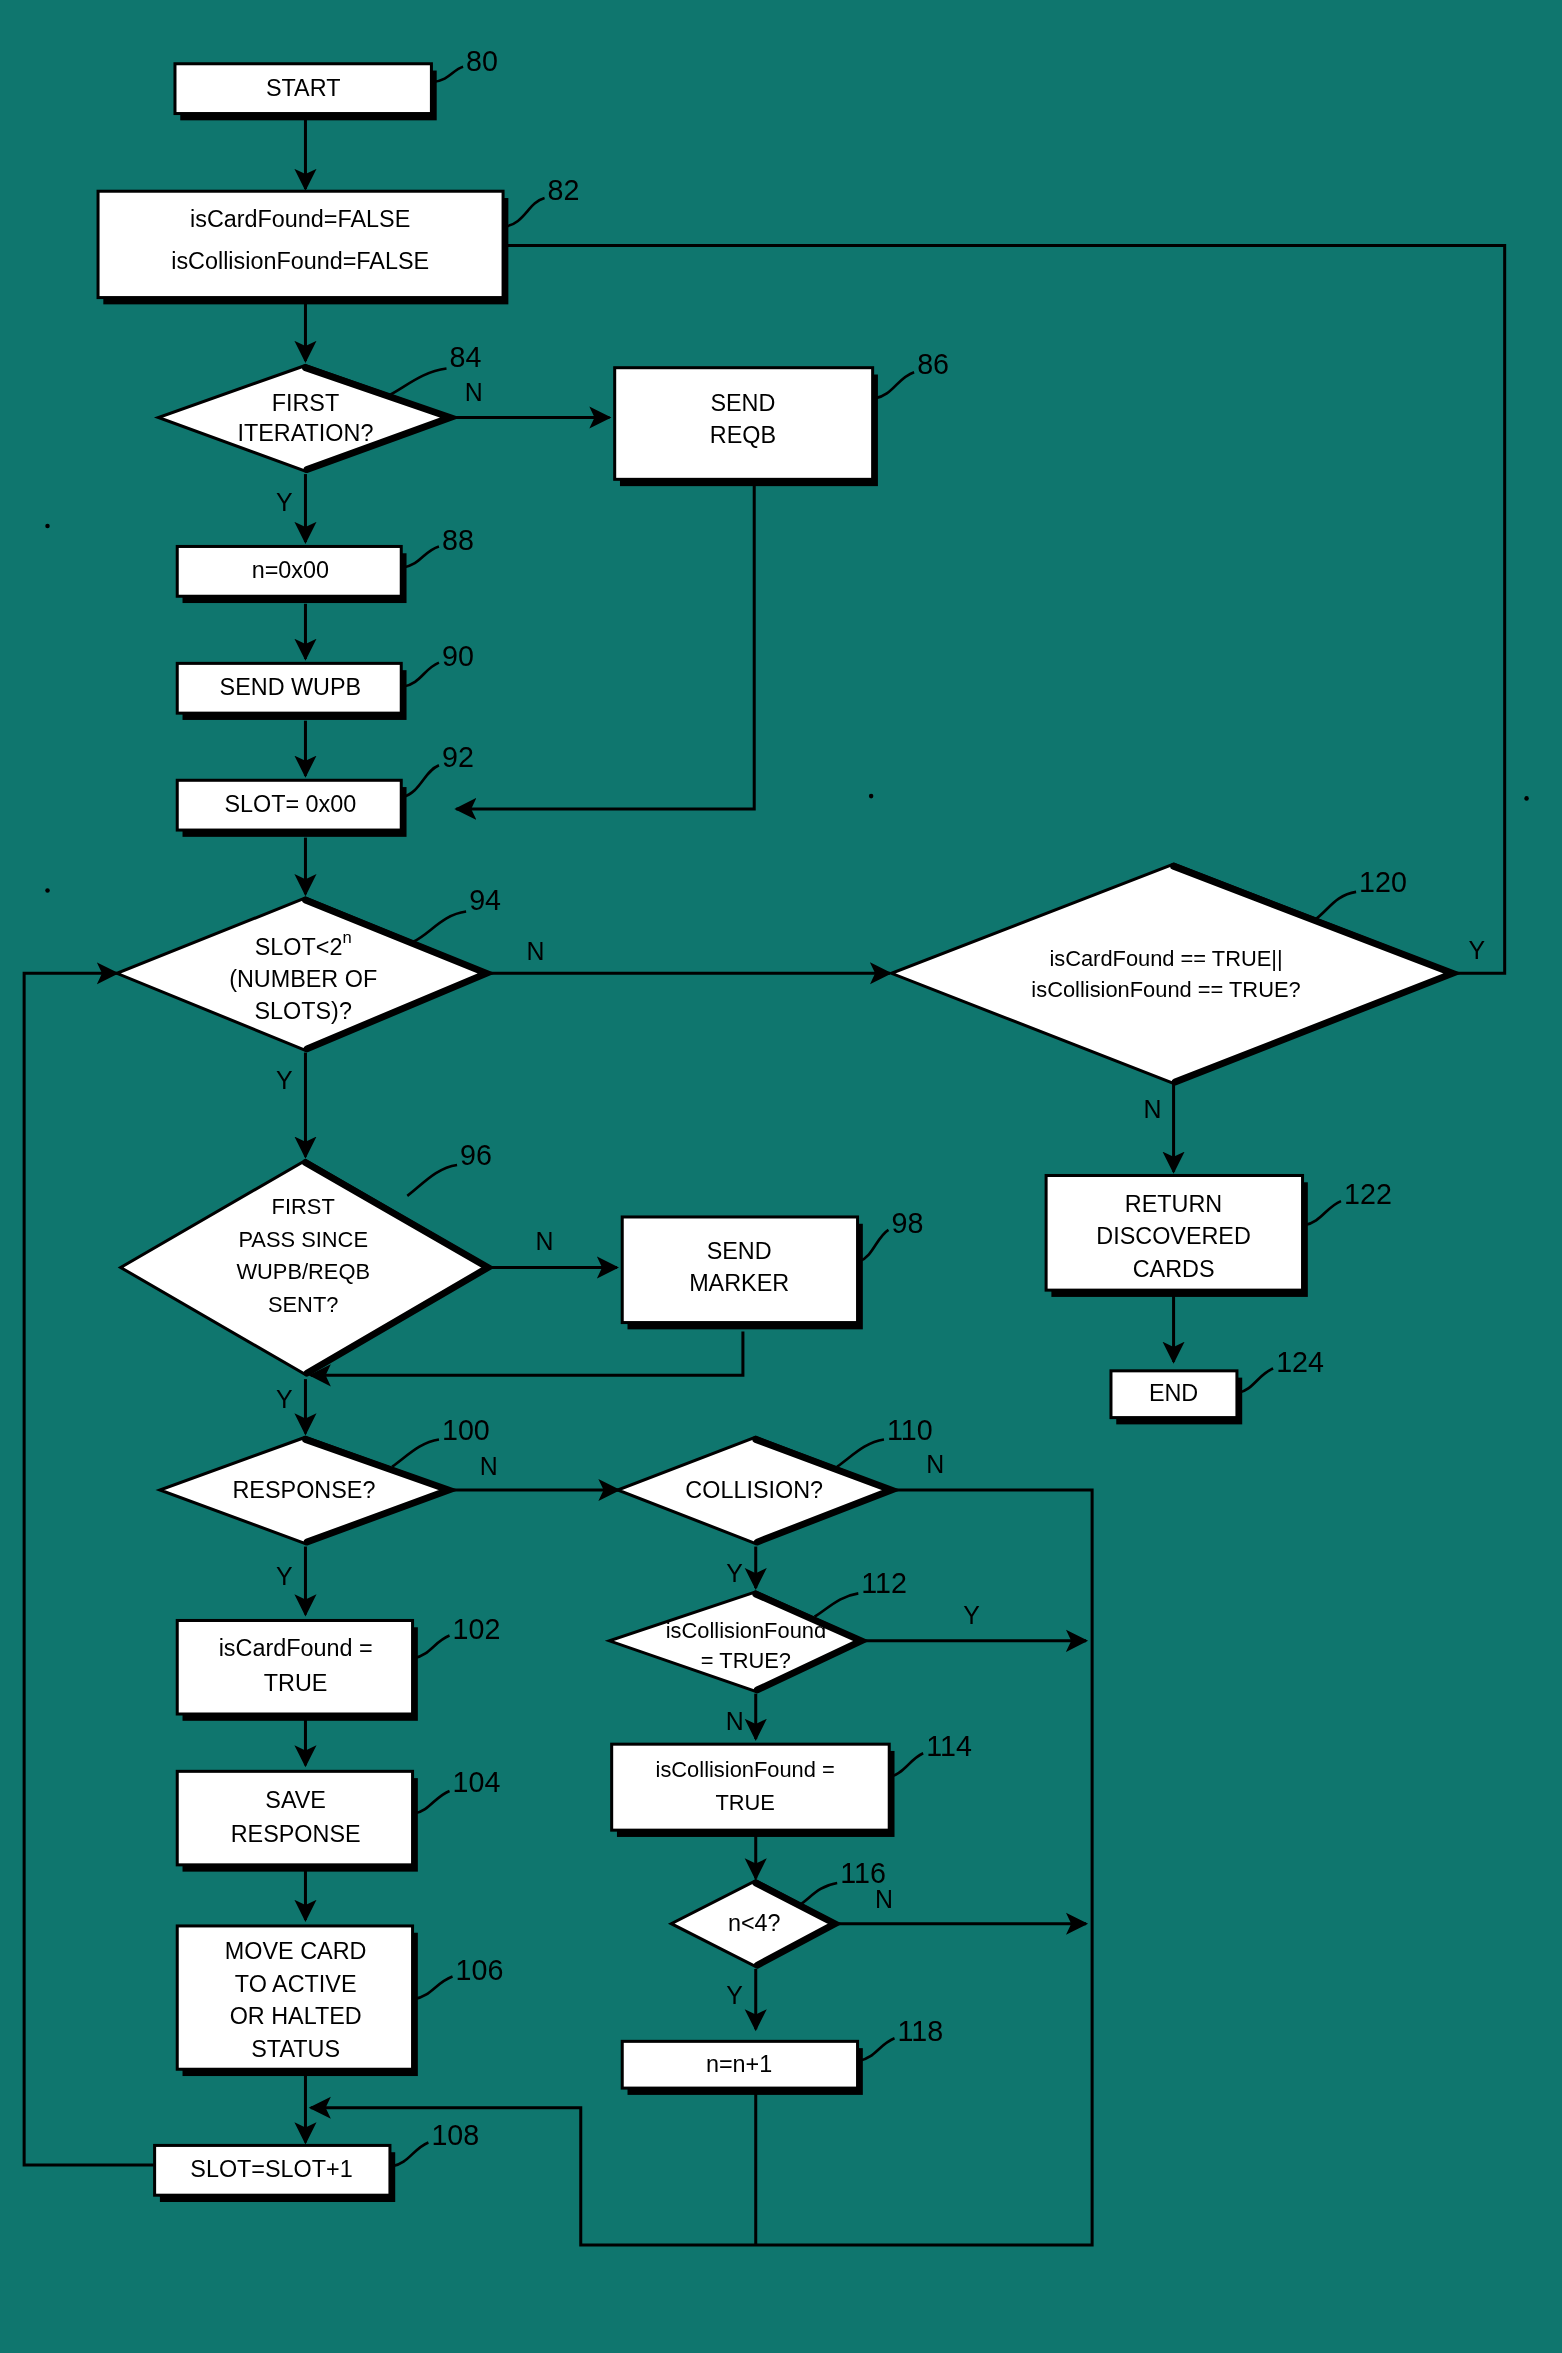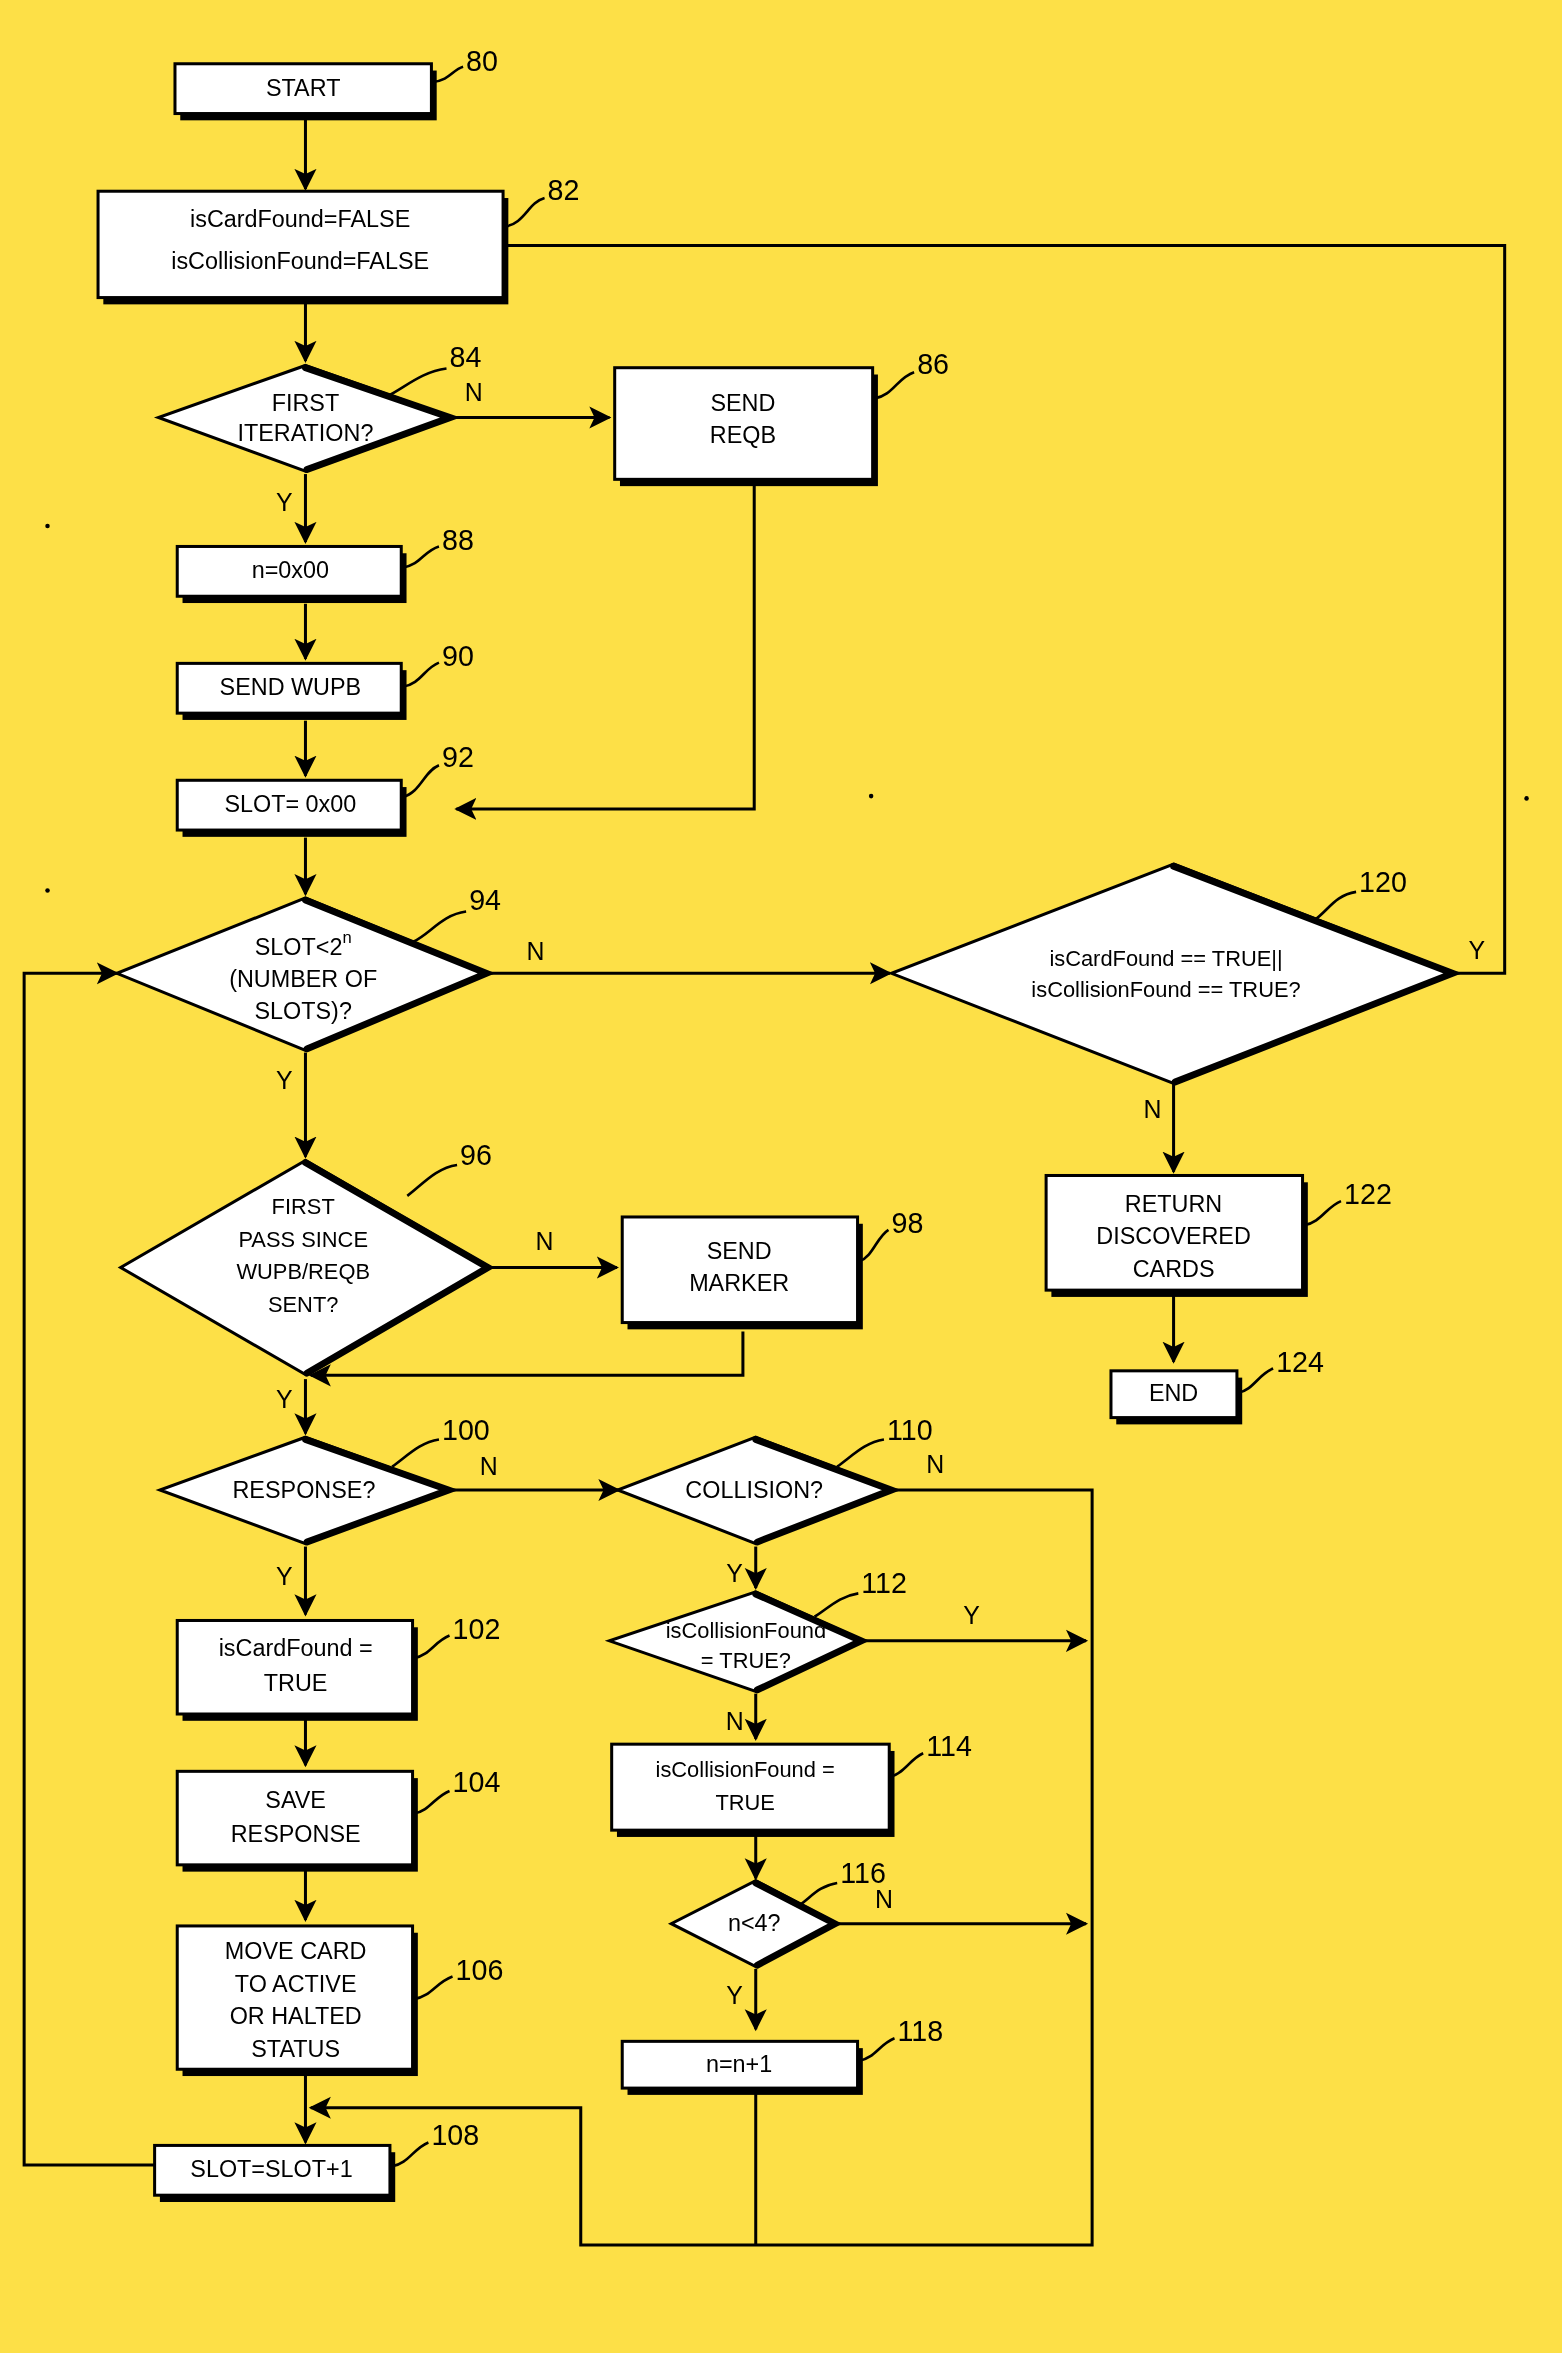--- a/index.html
+++ b/index.html
@@ -11,21 +11,21 @@
   body {
     width: 1562px;
     height: 2354px;
     font-family: "Liberation Sans", sans-serif;
     overflow: hidden;
   }
   #diagram-root {
     position: relative;
     width: 1562px;
     height: 2354px;
-    background: #fde047;
+    background: #0f766e;
   }
   svg#flowchart {
     display: block;
     width: 1562px;
     height: 2354px;
   }
   .node-shape {
     fill: #ffffff;
     stroke: #000000;
     stroke-width: 4;

